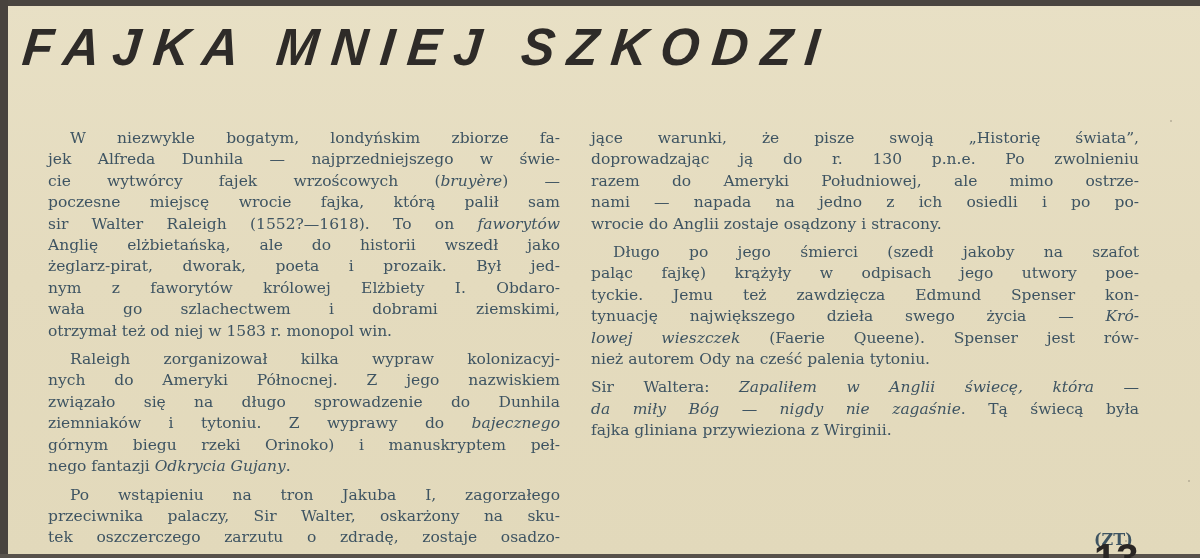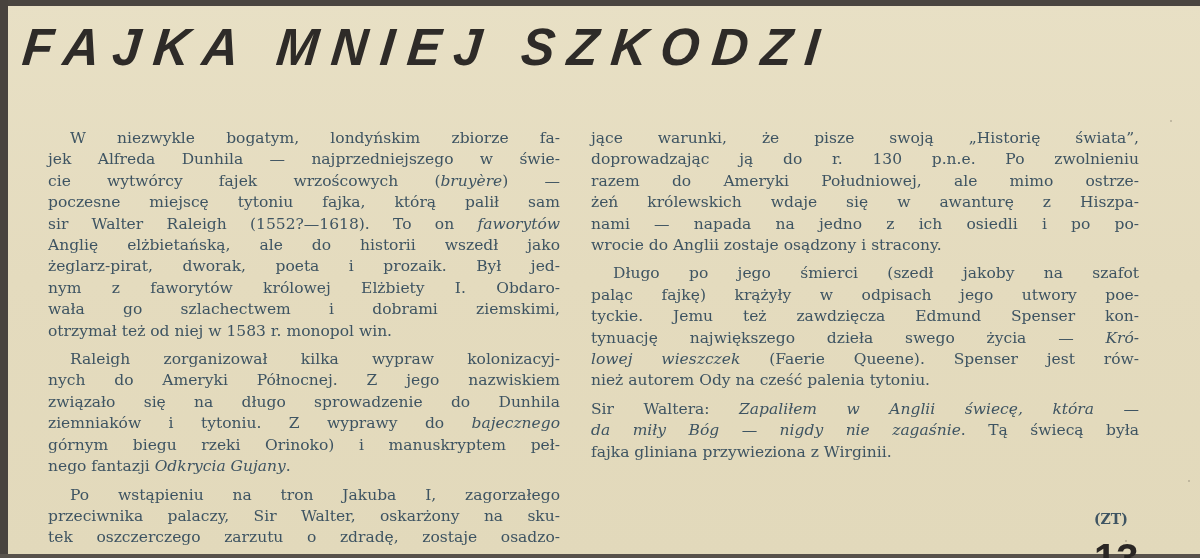--- a/index.html
+++ b/index.html
@@ -90,24 +90,24 @@
     .para span.line.last {
       text-align-last: left;
     }
     .it {
       font-style: italic;
       margin-top: 16px;
     }
     .signature {
       position: absolute;
       left: 1094px;
-      top: 511px;
+      top: 530px;
       font-family: "DejaVu Serif", serif;
       font-weight: bold;
-      font-size: 14px;
+      font-size: 16px;
       color: #3e5462;
     }
     .page-number {
       position: absolute;
       left: 1094px;
       top: 536px;
       width: 50px;
       height: 22px;
       overflow: hidden;
       font-family: "Liberation Sans", sans-serif;
@@ -132,21 +132,21 @@
   <div class="border-left"></div>
   <div class="border-bottom"></div>
 
   <h1 class="headline">FAJKA MNIEJ SZKODZI</h1>
 
   <div class="col col-left">
       <div class="para" style="text-indent: 0px;">
         <span class="line first"><span>W niezwykle bogatym, londyńskim zbiorze fa-</span></span>
         <span class="line"><span>jek Alfreda Dunhila — najprzedniejszego w świe-</span></span>
         <span class="line"><span>cie wytwórcy fajek wrzoścowych (</span><span class="it">bruyère</span><span>) —</span></span>
-        <span class="line"><span>poczesne miejscę tytoniu fajka, którą palił sam</span></span>
+        <span class="line"><span>poczesne miejscę wrocie fajka, którą palił sam</span></span>
         <span class="line"><span>sir Walter Raleigh (1552?—1618). To on </span><span class="it">faworytów</span></span>
         <span class="line"><span>Anglię elżbietańską, ale do historii wszedł jako</span></span>
         <span class="line"><span>żeglarz-pirat, dworak, poeta i prozaik. Był jed-</span></span>
         <span class="line"><span>nym z faworytów królowej Elżbiety I. Obdaro-</span></span>
         <span class="line"><span>wała go szlachectwem i dobrami ziemskimi,</span></span>
         <span class="line last"><span>otrzymał też od niej w 1583 r. monopol win.</span></span>
       </div>
       <div class="para" style="text-indent: 0px;">
         <span class="line first"><span>Raleigh zorganizował kilka wypraw kolonizacyj-</span></span>
         <span class="line"><span>nych do Ameryki Północnej. Z jego nazwiskiem</span></span>
@@ -159,21 +159,20 @@
         <span class="line first"><span>Po wstąpieniu na tron Jakuba I, zagorzałego</span></span>
         <span class="line"><span>przeciwnika palaczy, Sir Walter, oskarżony na sku-</span></span>
         <span class="line"><span>tek oszczerczego zarzutu o zdradę, zostaje osadzo-</span></span>
       </div>
     </div>
   <div class="col col-right">
       <div class="para" style="text-indent: 0px;">
         <span class="line"><span>jące warunki, że pisze swoją „Historię świata”,</span></span>
         <span class="line"><span>doprowadzając ją do r. 130 p.n.e. Po zwolnieniu</span></span>
         <span class="line"><span>razem do Ameryki Południowej, ale mimo ostrze-</span></span>
-        <span class="line"><span>żeń królewskich wdaje się w awanturę z Hiszpa-</span></span>
         <span class="line"><span>nami — napada na jedno z ich osiedli i po po-</span></span>
         <span class="line last"><span>wrocie do Anglii zostaje osądzony i stracony.</span></span>
       </div>
       <div class="para" style="text-indent: 0px;">
         <span class="line first"><span>Długo po jego śmierci (szedł jakoby na szafot</span></span>
         <span class="line"><span>paląc fajkę) krążyły w odpisach jego utwory poe-</span></span>
         <span class="line"><span>tyckie. Jemu też zawdzięcza Edmund Spenser kon-</span></span>
         <span class="line"><span>tynuację największego dzieła swego życia — </span><span class="it">Kró-</span></span>
         <span class="line"><span class="it">lowej wieszczek</span><span> (Faerie Queene). Spenser jest rów-</span></span>
         <span class="line last"><span>nież autorem Ody na cześć palenia tytoniu.</span></span>

